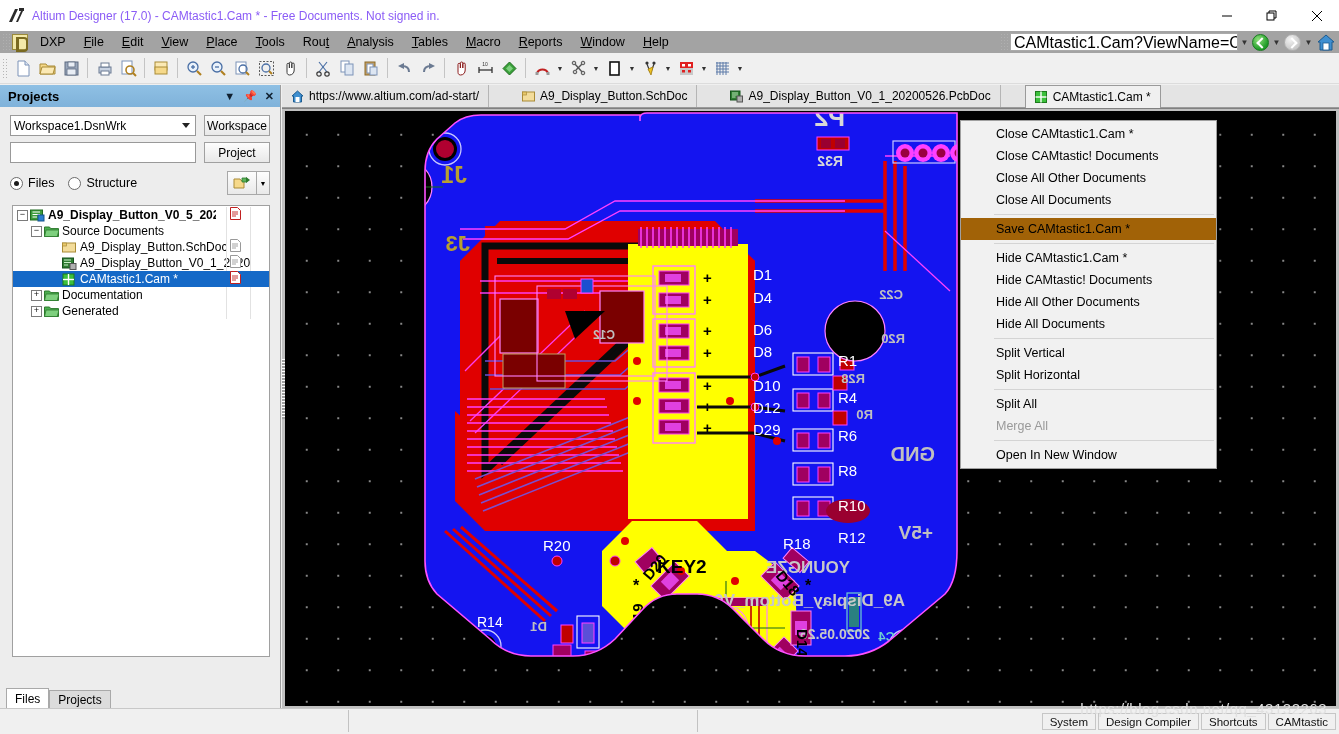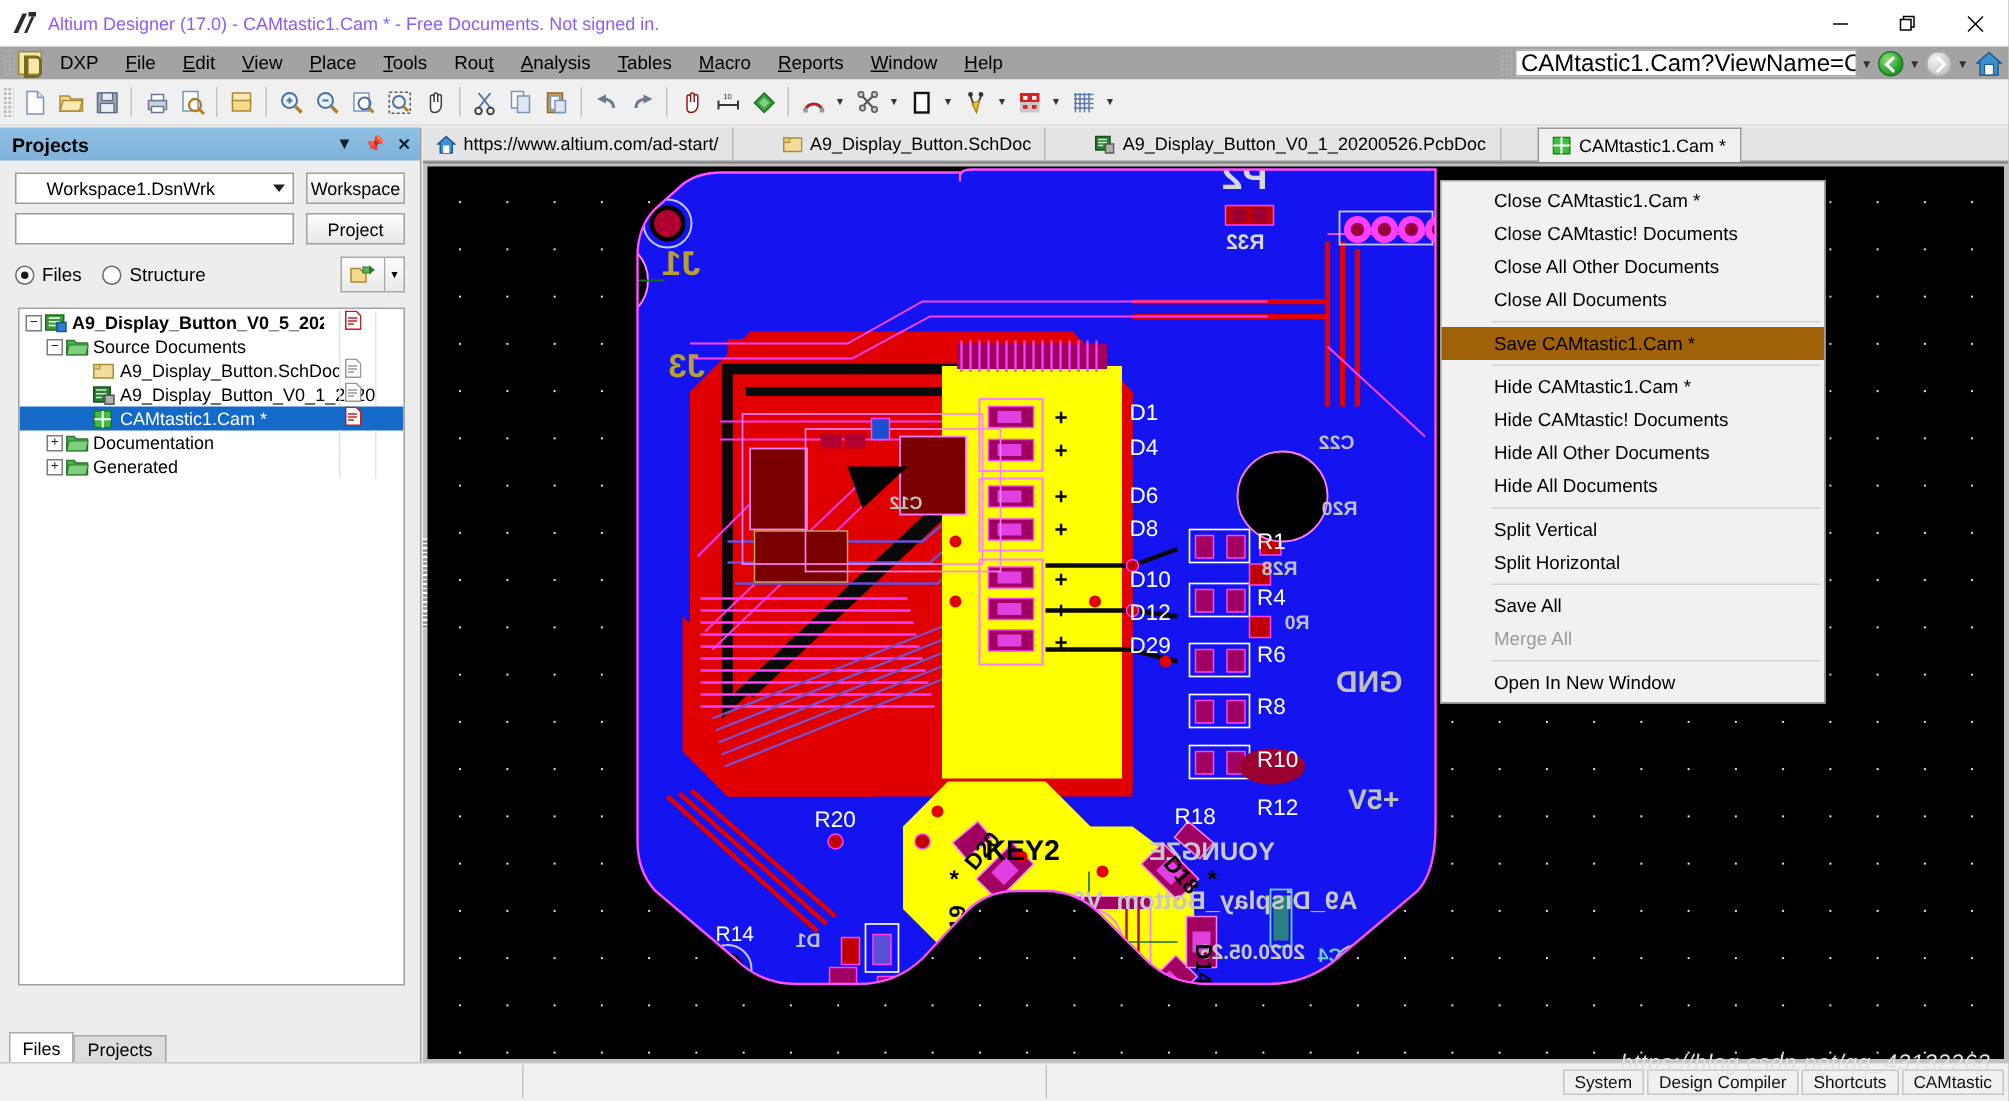--- a/index.html
+++ b/index.html
@@ -91,21 +91,21 @@
   .panel-head {
     height:22px; background:linear-gradient(#8fc0e4,#7fb2da); display:flex; align-items:center;
     padding-left:8px; color:#000; font-weight:bold; font-size:13px;
   }
   .panel-head-btns { margin-left:auto; display:flex; align-items:center; gap:8px; padding-right:6px; }
   .ph-btn { font-size:11px; color:#102030; cursor:default; }
   .panel-body { padding:8px 10px 0 10px; }
   .row1 { display:flex; gap:8px; }
   .combo {
     flex:1; height:21px; background:#fff; border:1px solid #999; display:flex;
-    align-items:center; padding-left:20px; font-size:12px; position:relative;
+    align-items:center; padding-left:3px; font-size:12px; position:relative;
   }
   .combo-arrow { position:absolute; right:5px; top:7px; width:0;height:0;
     border-left:4px solid transparent;border-right:4px solid transparent;border-top:5px solid #222; }
   .btn {
     height:21px; min-width:66px; background:linear-gradient(#fdfdfd,#e8e8e8);
     border:1px solid #a0a0a0; font-size:12px; display:flex; align-items:center; justify-content:center;
   }
   .row2 { display:flex; gap:8px; margin-top:6px; }
   .textbox { flex:1; height:21px; background:#fff; border:1px solid #999; }
   .row3 { display:flex; align-items:center; margin-top:8px; gap:14px; }
@@ -190,21 +190,21 @@
     position:absolute; left:0; bottom:0; width:1339px; height:26px;
     background:#f0f0f0; border-top:1px solid #c8c8c8; display:flex; align-items:center;
   }
   .sb-right { margin-left:auto; display:flex; align-items:center; padding-right:3px; gap:2px; }
   .sb-btn {
     height:17px; padding:0 7px; font-size:11.5px; display:flex; align-items:center;
     background:#f0f0f0; border:1px solid #c6c6c6; color:#111;
   }
   .watermark {
     position:absolute; right:12px; bottom:17px; font-size:15px; color:#e0e0e0;
-    letter-spacing:0.5px; white-space:nowrap; font-family:"Liberation Sans", sans-serif;font-style:italic;
+    letter-spacing:0.5px; white-space:nowrap; font-family:"Liberation Sans", sans-serif;
   }
   .sb-sep-line{ position:absolute; left:348px; bottom:2px; width:1px; height:22px; background:#c2c2c2;}
   .sb-sep-line2{ position:absolute; left:697px; bottom:2px; width:1px; height:22px; background:#c2c2c2;}
 </style>
 </head>
 <body>
 
 <div id="app">
 
   <div class="titlebar">
@@ -1179,21 +1179,21 @@
     <div class="ctxitem sel">Save CAMtastic1.Cam *</div>
     <div class="ctxsep"></div>
     <div class="ctxitem">Hide CAMtastic1.Cam *</div>
     <div class="ctxitem">Hide CAMtastic! Documents</div>
     <div class="ctxitem">Hide All Other Documents</div>
     <div class="ctxitem">Hide All Documents</div>
     <div class="ctxsep"></div>
     <div class="ctxitem">Split Vertical</div>
     <div class="ctxitem">Split Horizontal</div>
     <div class="ctxsep"></div>
-    <div class="ctxitem">Save All</div>
+    <div class="ctxitem">Split All</div>
     <div class="ctxitem disabled">Merge All</div>
     <div class="ctxsep"></div>
     <div class="ctxitem">Open In New Window</div>
   </div>
 
   <div class="statusbar">
     <div class="sb-sep-line"></div>
     <div class="sb-sep-line2"></div>
     <div class="watermark">https://blog.csdn.net/qq_43132263</div>
     <div class="sb-right">

